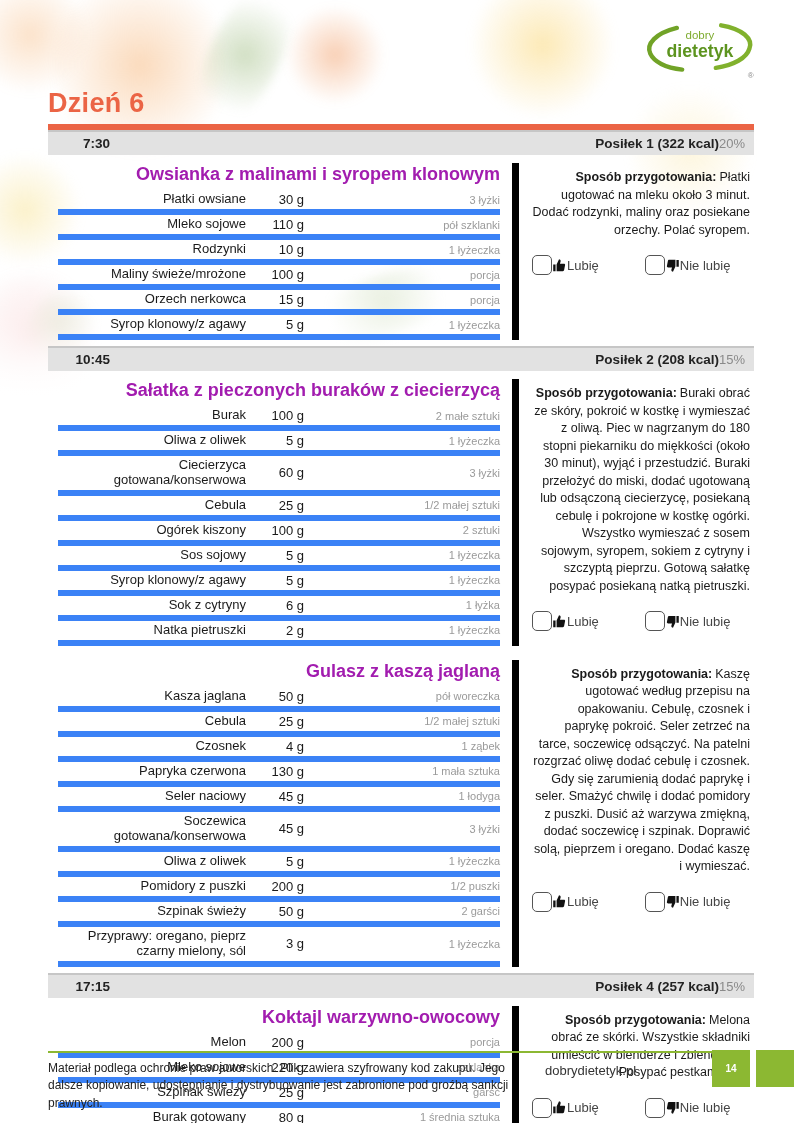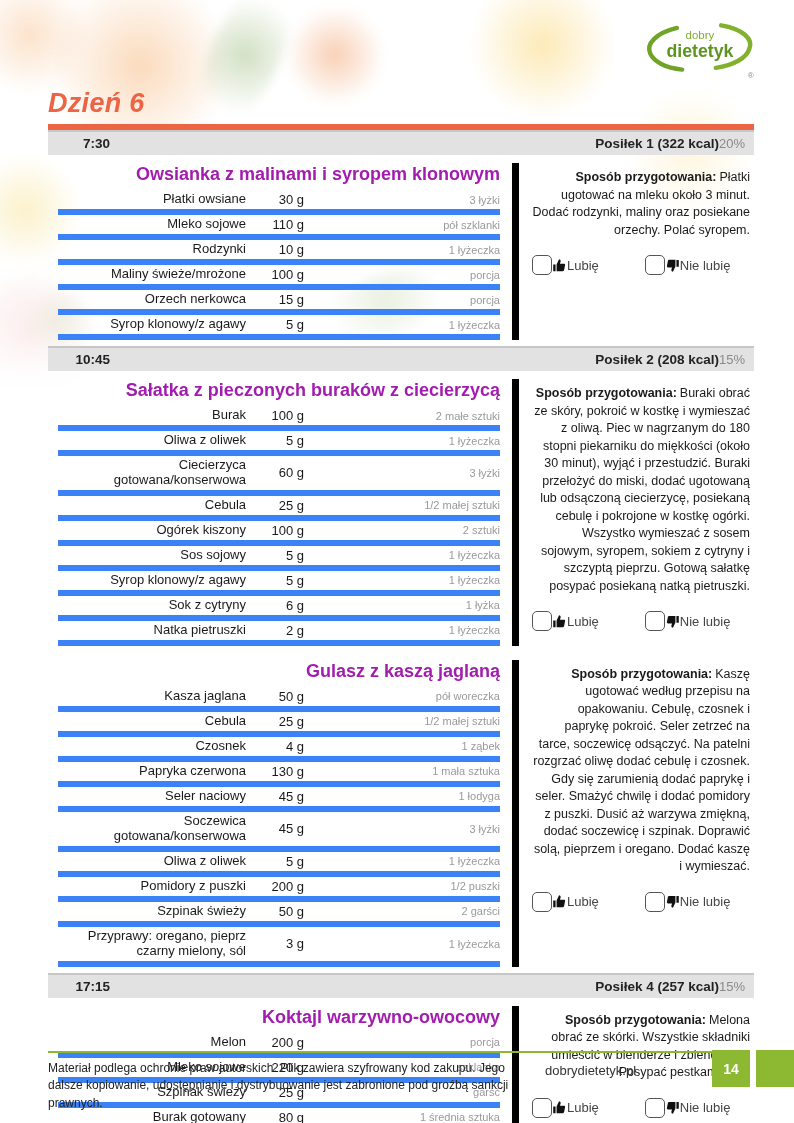--- a/index.html
+++ b/index.html
@@ -19,21 +19,21 @@
   .b5  { left:470px; top:-30px; width:145px; height:150px; background:radial-gradient(circle, rgba(250,212,110,.50), rgba(250,212,110,0) 70%); }
   .b6  { left:630px; top:80px;  width:120px; height:140px; background:radial-gradient(circle, rgba(250,230,168,.38), rgba(250,230,168,0) 70%); }
   .b7  { left:310px; top:275px; width:150px; height:60px;  background:radial-gradient(circle, rgba(165,192,128,.40), rgba(165,192,128,0) 70%); transform:rotate(-18deg); }
   .b8  { left:-30px; top:150px; width:110px; height:120px; background:radial-gradient(circle, rgba(247,226,145,.48), rgba(247,226,145,0) 70%); }
   .b9  { left:-35px; top:265px; width:130px; height:145px; background:radial-gradient(circle, rgba(240,150,150,.42), rgba(240,150,150,0) 70%); }
   .b10 { left:30px;  top:280px; width:60px;  height:90px;  background:radial-gradient(circle, rgba(160,188,118,.35), rgba(160,188,118,0) 70%); transform:rotate(40deg); }
   .decor::after { content:""; position:absolute; inset:0; background:linear-gradient(to bottom, rgba(255,255,255,0) 55%, #fff 92%); }
 
   
   .logo { position:absolute; top:20px; right:36px; width:118px; height:62px; }
-  .page-title { position:absolute; left:48px; top:88px; font-size:27px; font-weight:bold; color:#eb6445; letter-spacing:.3px;font-style:italic; }
+  .page-title { position:absolute; left:48px; top:88px; font-size:27px; font-weight:bold; color:#eb6445; letter-spacing:.3px; }
   .orange-bar { position:absolute; left:48px; top:124px; width:706px; height:6px; background:#eb6445; }
 
   
   .meals { position:absolute; left:48px; top:130px; width:706px;text-align:right; }
   .meal-header {
     display:flex; align-items:center; height:25px;
     background:#e2e2e2; border-top:2px solid #c6c6c6;
     font-size:13.5px; font-weight:bold; color:#222;
   }
   .meal-time { width:62px; padding-left:11px; }
@@ -56,21 +56,21 @@
   .checkbox { width:20px; height:20px; border:1.5px solid #555; border-radius:5px; background:#fff; cursor:pointer; flex:0 0 auto; }
   .thumb { width:15px; height:15px; fill:#111; flex:0 0 auto; }
   .thumb.down { transform:rotate(180deg); }
   .vote-label { font-size:13px; color:#444; }
 
   
   .footer-line { position:absolute; left:48px; top:1051px; width:664px; height:2px; background:#8cb832; }
   .footer-disclaimer { position:absolute; left:48px; top:1060px; width:478px; font-size:12px; line-height:1.45; color:#222; }
   .footer-site { position:absolute; left:545px; top:1063px; width:150px; text-align:left; font-size:13px; font-weight:normal; color:#333; }
   .page-num { position:absolute; left:712px; top:1050px; width:38px; height:37px; background:#8cb832;
-              color:#fff; font-size:14px; font-weight:bold; display:flex; align-items:center; justify-content:center; }
+              color:#fff; font-size:10px; font-weight:bold; display:flex; align-items:center; justify-content:center; }
   .footer-block { position:absolute; left:756px; top:1050px; width:38px; height:37px; background:#8cb832; }
 </style>
 </head>
 <body>
 
 <div class="page">
 
   <div class="decor">
     <div class="blob b1"></div>
     <div class="blob b2"></div>

